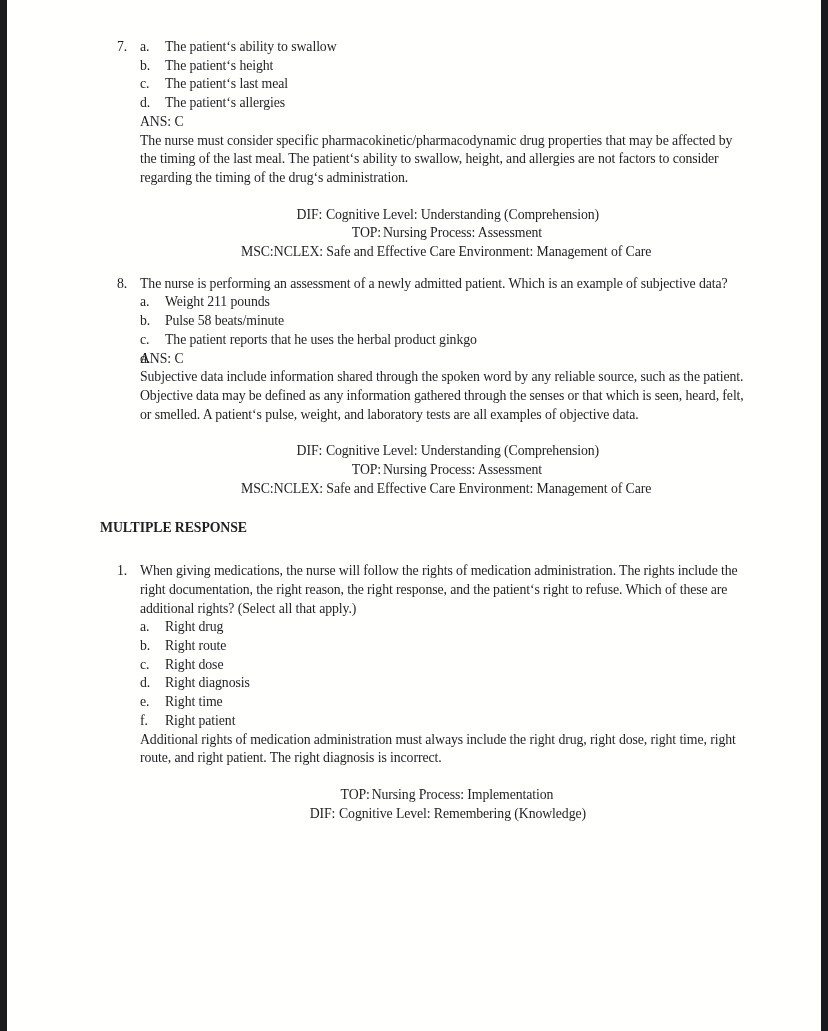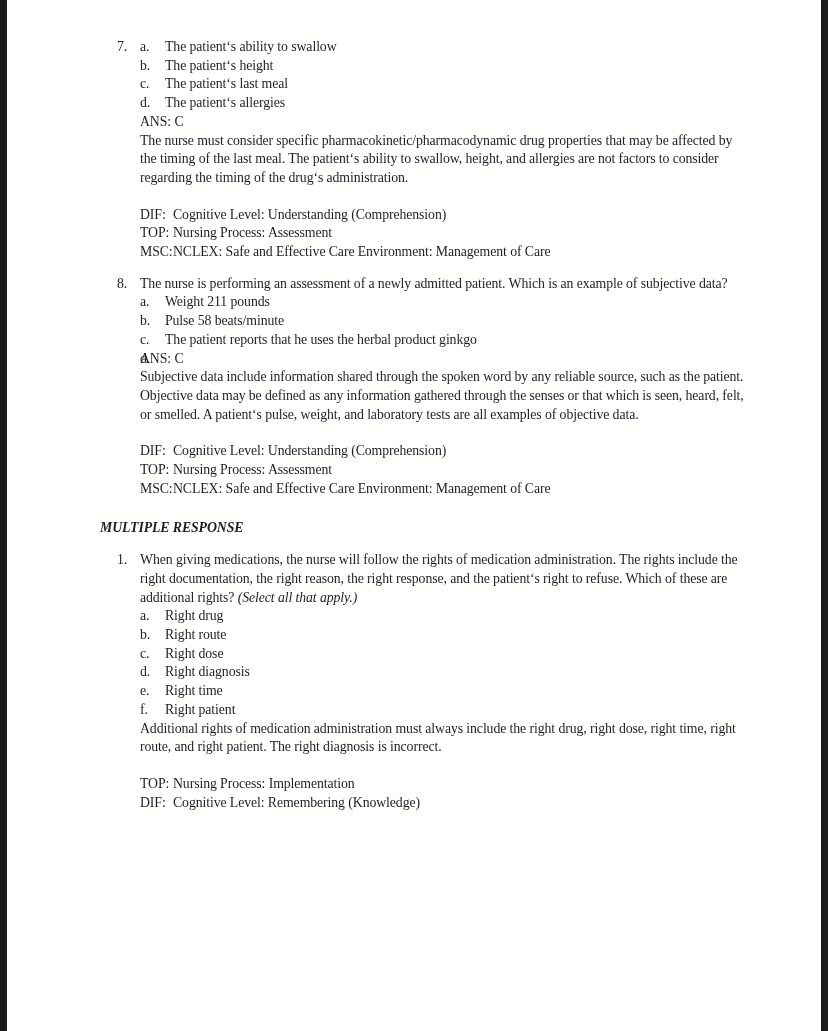--- a/index.html
+++ b/index.html
@@ -16,45 +16,44 @@
     color:#1f1f23;
     font-size:13.8px;
     line-height:18.7px;
     letter-spacing:-0.1px;
   }
   .content{
     padding:38px 69px 0 93px;
   }
   .section-heading{
     font-weight:bold;
-    margin:21px 0 13px 0;
-    font-style:italic;
+    margin:21px 0 24px 0;
   }
   .question{
     position:relative;
     margin-left:17px;
     padding-left:23px;
     margin-top:13px;
   }
   .question:first-child{margin-top:0;}
   .qnum{
     position:absolute;left:0;top:0;
   }
   .qbody{width:612px;}
   .opt{
     position:relative;
     padding-left:25px;
   }
   .opt-letter{
     position:absolute;left:0;top:0;
   }
   .ans{}
-  .meta{margin-top:18px;}
+  .meta{margin-top:18px;text-align:center;}
   .meta-label{display:inline-block;min-width:33px;}
-  .italic{font-style:italic;}
+  .italic{}
 </style>
 </head>
 <body>
 
 <div class="page">
   <div class="content">
   <div class="question">
     <span class="qnum">7.</span>
     <div class="qbody">
       <div class="options">

